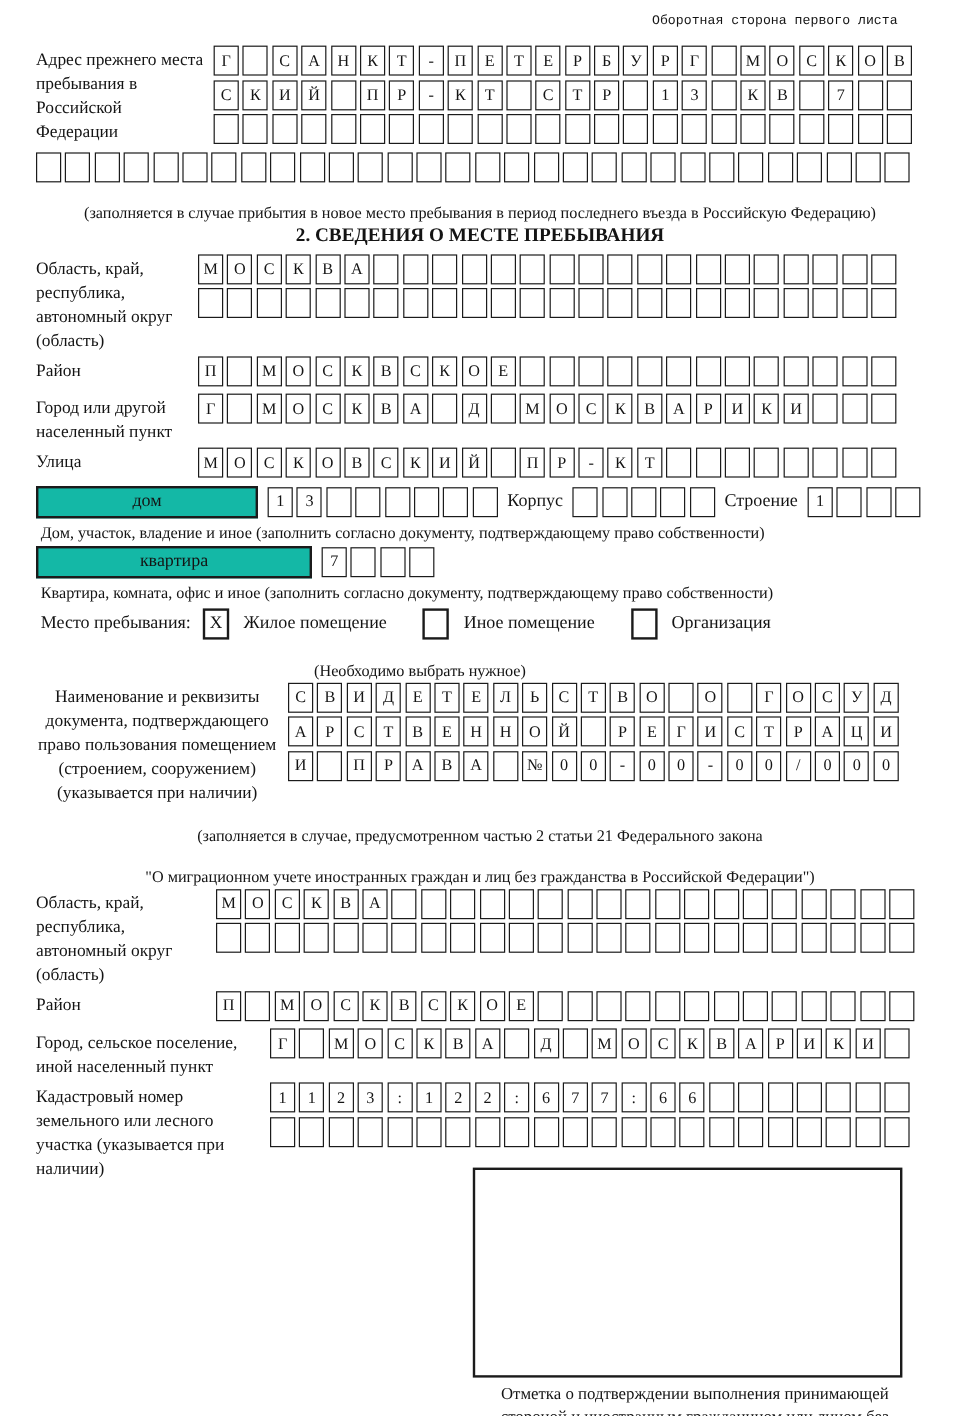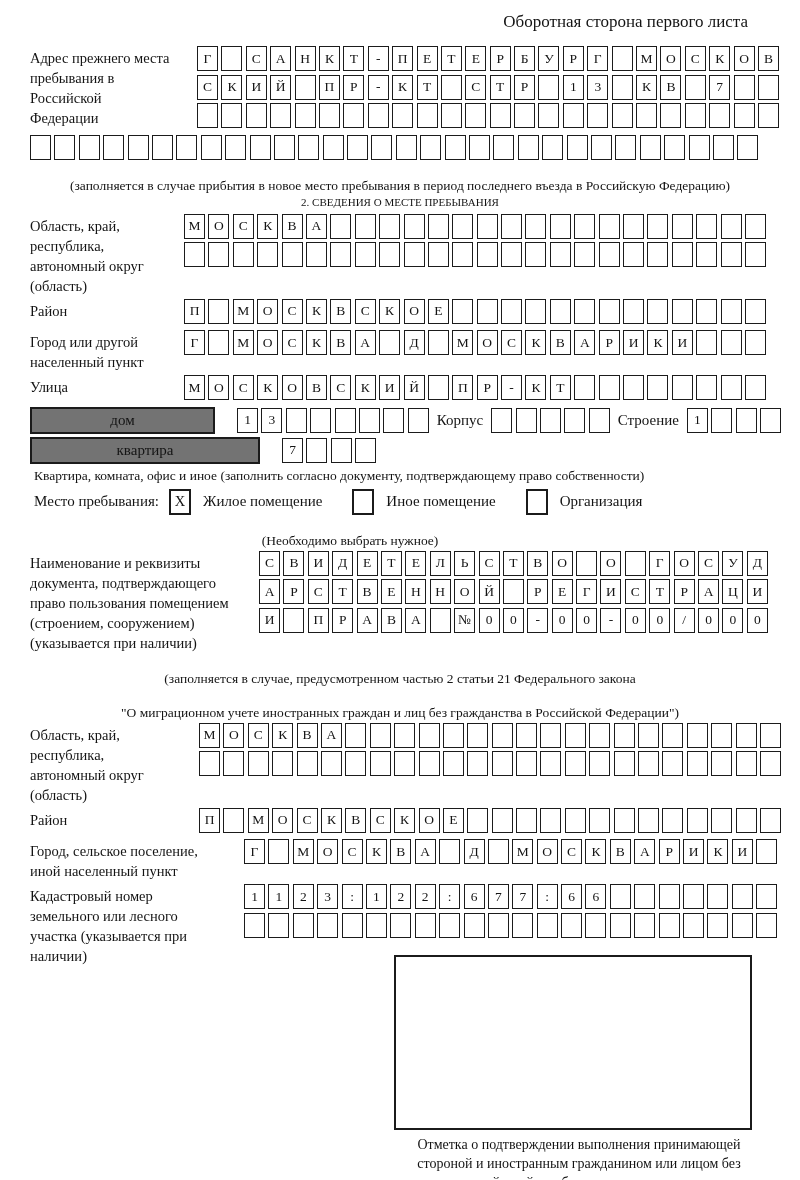--- a/index.html
+++ b/index.html
@@ -5,56 +5,56 @@
   html,body{margin:0;padding:0;background:#fff;}
   body{
     width:800px;height:1180px;
     font-family:"Liberation Serif","DejaVu Serif",serif;
     color:#141414;
     -webkit-font-smoothing:antialiased;
   }
   .page{padding:12px 30px 0 30px;box-sizing:border-box;}
 
   .header-note{
-    text-align:right;font-size:17px;padding-right:22px;margin-bottom:14px;
+    text-align:right;font-size:11px;padding-right:22px;margin-bottom:14px;font-family:Liberation Mono, monospace;
   }
 
-  .fieldrow{display:flex;align-items:flex-start;margin-bottom:3px;gap:19px;}
+  .fieldrow{display:flex;align-items:flex-start;margin-bottom:3px;}
   .flabel{font-size:14.5px;line-height:20px;padding-top:2px;flex:none;box-sizing:border-box;padding-right:8px;}
   .w148{width:148px;}
   .w135{width:135px;}
-  .w210{width:210px;}
+  .w210{width:210px;text-align:center;}
   .w150{width:150px;}
   .w195{width:195px;}
 
   .grids{display:flex;flex-direction:column;}
   .grid{display:flex;column-gap:3.4px;margin-bottom:3.5px;}
   .cell{
     width:21px;height:25px;flex:none;box-sizing:border-box;
     border:1.8px solid #1b1b1b;background:#fff;
     display:flex;align-items:center;justify-content:center;
     font-size:13.5px;line-height:1;
   }
   .fullrow{margin-left:0;margin-top:1px;}
 
   .note{font-size:13.5px;text-align:center;line-height:17px;margin:17px 0 2px 0;}
   .caption{font-size:13.5px;line-height:17px;margin:0 0 3px 4px;}
 
   h2.section-title{
-    font-size:11px;font-weight:normal;text-align:center;margin:2px 0 6px 0;
+    font-size:16px;font-weight:bold;text-align:center;margin:2px 0 6px 0;
   }
   h3.sub-title{
     font-size:15.5px;font-weight:bold;text-align:center;margin:6px 0 5px 0;
   }
 
   .house-row{display:flex;align-items:center;margin:3px 0 3px 0;}
   .labelbox{
     border:2px solid #1b1b1b;height:27px;box-sizing:border-box;flex:none;
     display:flex;align-items:center;justify-content:center;
-    font-size:15px;margin-right:22px;background:#737373;
+    font-size:15px;margin-right:8px;background:#14b8a6;
   }
   .labelbox.dom{width:185px;}
   .labelbox.kvartira{width:230px;}
   .inline-label{font-size:15px;margin:0 8px;white-space:nowrap;}
   .house-row .grid{margin-bottom:0;}
 
   .checkrow{display:flex;align-items:center;margin:5px 0 2px 4px;font-size:15px;}
   .checkrow .lead{margin-right:10px;text-align:right;}
   .checkbox{
     width:22px;height:26px;box-sizing:border-box;flex:none;
@@ -363,20 +363,21 @@
         <span class="cell"></span>
       </div>
     <span class="inline-label">Строение</span>
     <div class="grid">
         <span class="cell">1</span>
         <span class="cell"></span>
         <span class="cell"></span>
         <span class="cell"></span>
       </div>
   </div>
+  <div class="caption">Дом, участок, владение и иное (заполнить согласно документу, подтверждающему право собственности)</div>
 
   <div class="house-row">
     <div class="labelbox kvartira">квартира</div>
     <div class="grid">
         <span class="cell">7</span>
         <span class="cell"></span>
         <span class="cell"></span>
         <span class="cell"></span>
       </div>
   </div>

